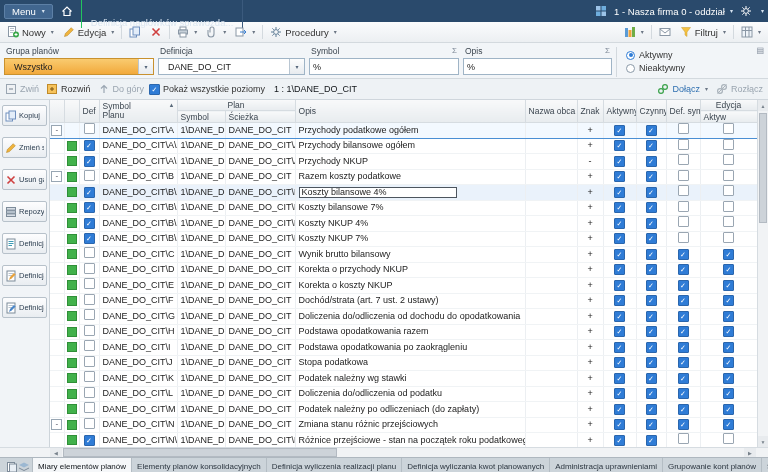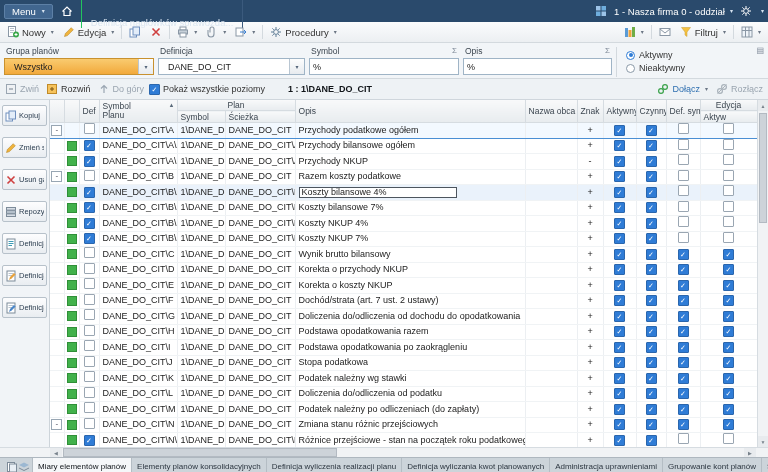--- a/index.html
+++ b/index.html
@@ -51,21 +51,21 @@
   .rdot{width:9px;height:9px;border:1px solid #8a99a8;border-radius:50%;background:#fff;position:relative;box-sizing:border-box}
   .rdot.on{border-color:#2f7cd6}
   .rdot.on::after{content:"";position:absolute;left:1.5px;top:1.5px;width:4px;height:4px;background:#2f7cd6;border-radius:50%}
   .fpanel{margin-left:auto;display:flex;align-items:flex-start;padding-top:2px}
 
   
   .treebar{height:20px;background:#eef2f5;border-bottom:1px solid #cfd6dc;display:flex;align-items:center;
            gap:5px;padding:0 5px;font-size:9px}
   .tlink{display:flex;align-items:center;gap:3px;color:#333}
   .tlink.dis{color:#9aa5b0}
-  .tpath{font-weight:bold;color:#101418;margin-left:18px;font-size:9px}
+  .tpath{font-weight:normal;color:#101418;margin-left:4px;font-size:9px}
   .tattach{margin-left:auto;display:flex;align-items:center;gap:8px}
   .tlink.blue{color:#2e6fb0}
   .cb{display:inline-block;width:9px;height:9px;border:1px solid #9aa6b2;background:#fff;font-size:7px;line-height:9px;
       text-align:center;color:#fff;border-radius:1px;box-sizing:content-box}
   .cb.on{background:#2f7cd6;border-color:#2a66ad}
 
   
   .main{display:flex;height:347px}
   .sidebar{width:50px;background:#f1f4f7;border-right:1px solid #cdd4da;box-sizing:border-box;padding-top:5px}
   .sbtn{margin:0 2px 11px;background:linear-gradient(#fdfdfe,#e9edf1);border:1px solid #b7c1ca;border-radius:2px;

